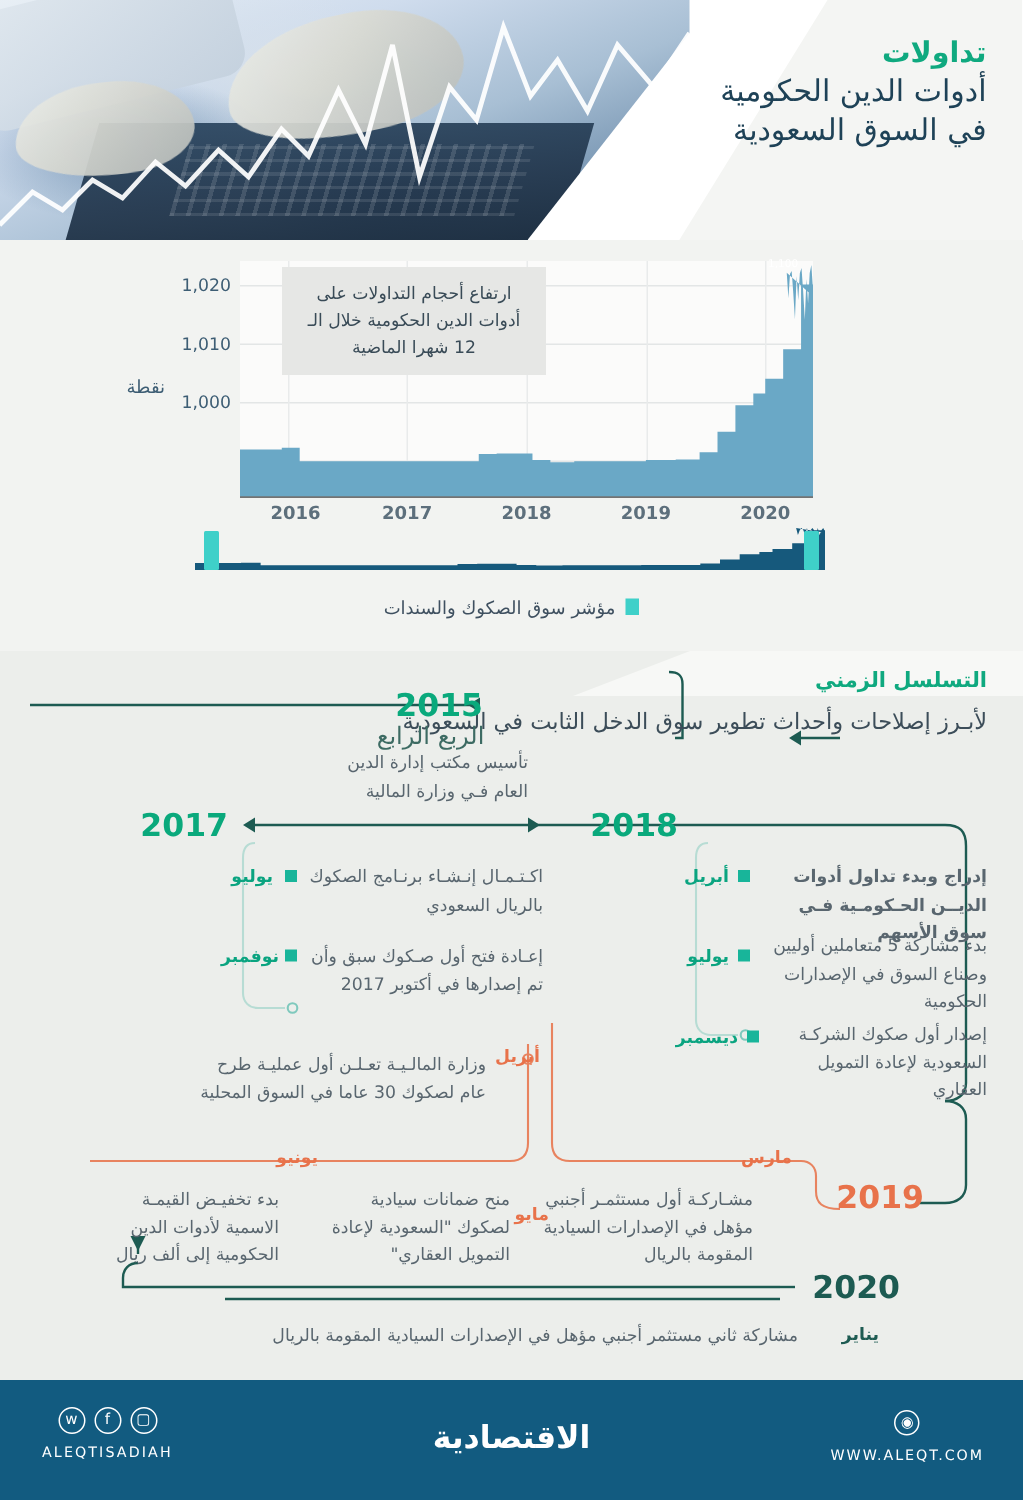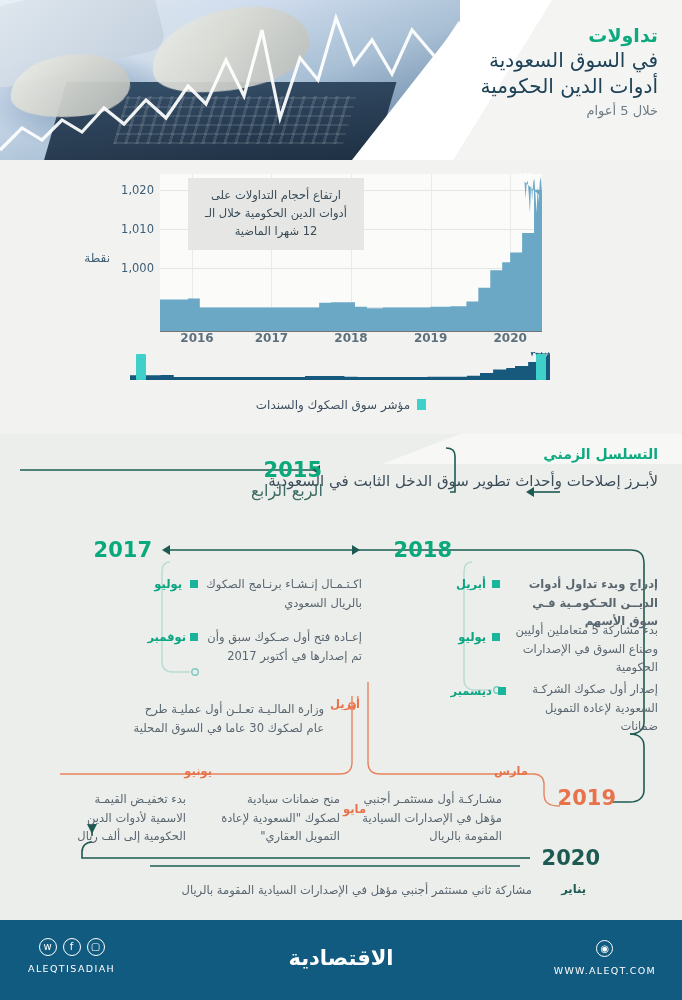--- a/index.html
+++ b/index.html
@@ -86,21 +86,21 @@
   
   .chartwrap { position: absolute; top: 166px; left: 0; width: 682px; height: 268px; }
   .axis-unit {
     position: absolute; right: 572px; top: 85px;
     font-size: 12px; color: #3d5d74;
   }
   .plot {
     position: absolute; left: 160px; top: 8px;
     width: 382px; height: 158px;
     background: #fbfbfa;
-    border-bottom: 6px solid #737373;
+    border-bottom: 2px solid #737373;
   }
   .plot .gl { position: absolute; left: 0; width: 100%; height: 1px; background: #e3e6e6; }
   .plot .vl { position: absolute; top: 0; width: 1px; height: 100%; background: #e9ebeb; }
   .ylab {
     position: absolute; right: 100%; margin-right: 6px;
     transform: translateY(-50%);
     font-size: 11.5px; color: #3d5d74; white-space: nowrap;
     direction: ltr;
   }
   .ylab.inside { right: auto; left: 4px; margin: 0; color: #ffffff; }
@@ -212,23 +212,22 @@
       <div class="hand1"></div>
       <div class="hand2"></div>
       <svg class="zig" width="460" height="160">
         <polyline points="0,150 22,128 42,140 62,120 82,132 104,108 124,124 146,100 166,118 188,86 206,104 226,60 244,96 262,30 280,118 300,58 318,80 336,18 354,64 372,40 392,74 412,30 436,58 460,22" fill="none" stroke="#ffffff" stroke-width="3.2" opacity="0.93"></polyline>
       </svg>
     </div>
     <div class="diag"></div>
     <div class="diag2"></div>
     <div class="titlebox">
       <div class="t-kicker">تداولات</div>
+      <div class="t-main">أدوات الدين الحكومية</div>
       <div class="t-main">في السوق السعودية</div>
-      <div class="t-main">أدوات الدين الحكومية</div>
-      <div class="t-sub">خلال 5 أعوام</div>
     </div>
   </div>
 
   <div class="chartwrap">
     <div class="axis-unit">نقطة</div>
     <div class="plot" id="plot">
         <div class="gl" style="top: 15.7px;"></div>
         <div class="ylab" style="top: 15.7px;">1,020</div>
         <div class="gl" style="top: 54.95px;"></div>
         <div class="ylab" style="top: 54.95px;">1,010</div>
@@ -301,39 +300,40 @@
       <path d="M150,432 L520,432" stroke="#1d5b52" stroke-width="1.6" fill="none"></path>
     </svg>
 
     <div class="tl-head">
       <div class="tl-title">التسلسل الزمني</div>
       <div class="tl-sub">لأبـرز إصلاحات وأحداث تطوير سوق الدخل الثابت في السعودية</div>
     </div>
 
     <div class="yr green" style="top:24px; right:360px;">2015</div>
     <div class="qtr" style="top:47px; right:330px; width:130px;">الربع الرابع</div>
+    <div class="ev" style="top:65px; right:330px; width:134px;">تأسيس مكتب إدارة الدين العام فـي وزارة المالية</div>
 
     <div class="yr green" style="top:104px; right:530px;">2017</div>
     <div class="mon g" style="top:143px; right:500px; width:44px;">يوليو</div>
     <div class="sq" style="top:146px; right:484px;"></div>
     <div class="ev" style="top:141px; right:320px; width:156px;">اكـتـمـال إنـشـاء برنـامج الصكوك بالريال السعودي</div>
     <div class="mon g" style="top:196px; right:496px; width:52px;">نوفمبر</div>
     <div class="sq" style="top:199px; right:484px;"></div>
     <div class="ev" style="top:194px; right:320px; width:156px;margin-left:16px;">إعـادة فتح أول صـكوك سبق وأن تم إصدارها في أكتوبر 2017</div>
 
     <div class="yr green" style="top:104px; right:230px;">2018</div>
     <div class="mon g" style="top:143px; right:196px; width:44px;">أبريل</div>
     <div class="sq" style="top:146px; right:182px;"></div>
     <div class="ev" style="top:141px; right:24px; width:150px;font-weight:bold;">إدراج وبدء تداول أدوات الديــن الحـكومـية فـي سوق الأسهم</div>
     <div class="mon g" style="top:196px; right:196px; width:44px;">يوليو</div>
     <div class="sq" style="top:199px; right:182px;"></div>
     <div class="ev" style="top:187px; right:24px; width:150px;">بدء مشاركة 5 متعاملين أوليين وصناع السوق في الإصدارات الحكومية</div>
     <div class="mon g" style="top:250px; right:190px; width:54px;">ديسمبر</div>
     <div class="sq" style="top:253px; right:176px;"></div>
-    <div class="ev" style="top:246px; right:24px; width:150px;">إصدار أول صكوك الشركـة السعودية لإعادة التمويل ضمانات</div>
+    <div class="ev" style="top:246px; right:24px; width:150px;">إصدار أول صكوك الشركـة السعودية لإعادة التمويل العقاري</div>
 
     <div class="yr orange" style="top:352px; right:66px;">2019</div>
     <div class="mon o" style="top:330px; right:154px; width:44px;">مارس</div>
     <div class="ev" style="top:356px; right:180px; width:150px;">مشـاركـة أول مستثمـر أجنبي مؤهل في الإصدارات السيادية المقومة بالريال</div>
     <div class="mon o" style="top:263px; right:322px; width:44px;">أبريل</div>
     <div class="ev" style="top:266px; right:358px; width:196px;">وزارة المالـيـة تعـلـن أول عمليـة طرح عام لصكوك 30 عاما في السوق المحلية</div>
     <div class="mon o" style="top:330px; right:316px; width:44px;margin-top:38px;">مايو</div>
     <div class="ev" style="top:356px; right:342px; width:126px;">منح ضمانات سيادية لصكوك "السعودية لإعادة التمويل العقاري"</div>
     <div class="mon o" style="top:330px; right:470px; width:44px;">يونيو</div>
     <div class="ev" style="top:356px; right:496px; width:128px;">بدء تخفيـض القيمـة الاسمية لأدوات الدين الحكومية إلى ألف ريال</div>

